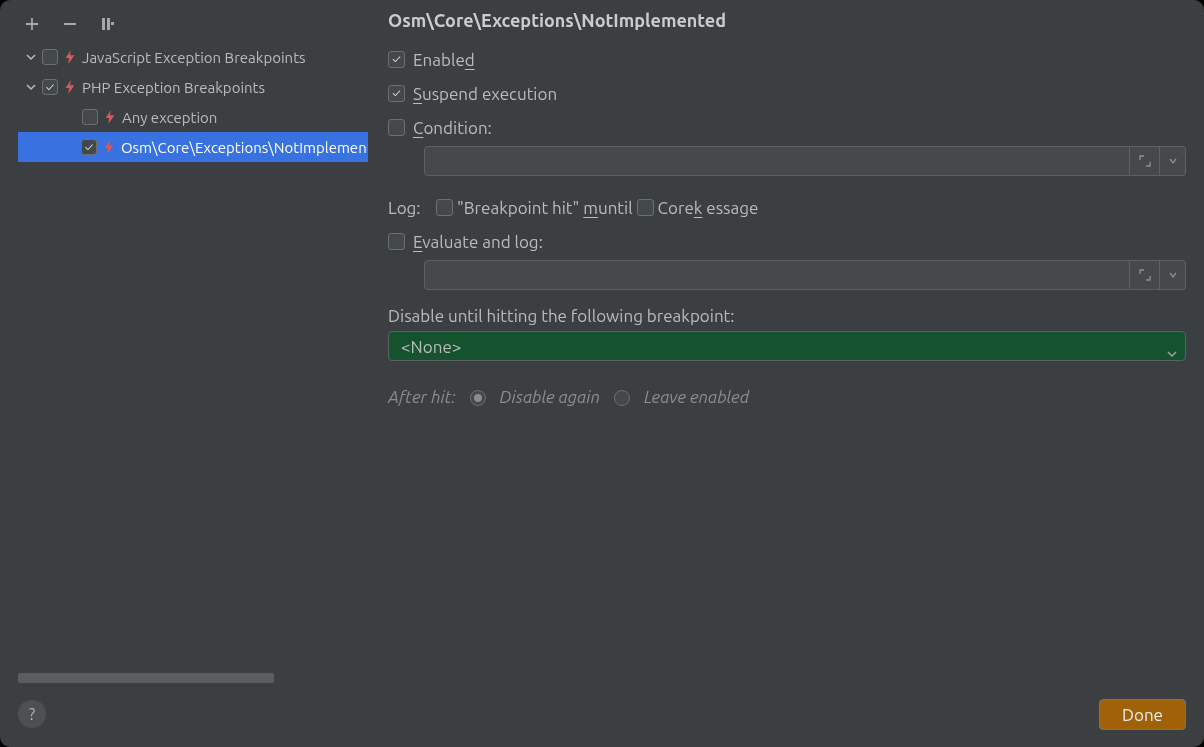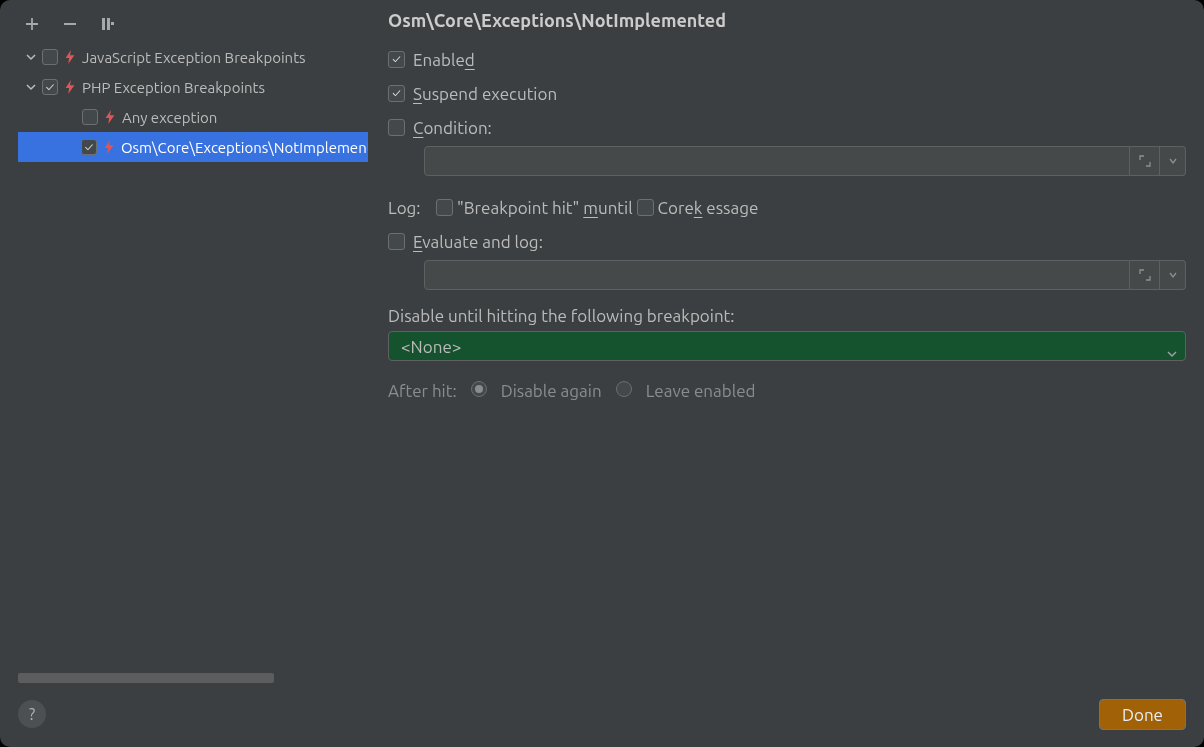--- a/index.html
+++ b/index.html
@@ -40,21 +40,21 @@
   .u { text-decoration:underline; text-underline-offset:3px; }
   .field-wrap { margin:2px 0 8px 36px; display:flex; }
   .text-field { flex:1; height:30px; background:#45494a; border:1px solid #5e6162; border-radius:4px 0 0 4px; display:flex; align-items:center; padding:0 8px; }
   .field-expand { width:30px; border:1px solid #5e6162; border-left:none; display:flex; align-items:center; justify-content:center; color:#8e9192; background:#45494a; }
   .field-hist { width:26px; border:1px solid #5e6162; border-left:none; border-radius:0 4px 4px 0; display:flex; align-items:center; justify-content:center; color:#8e9192; background:#45494a; }
   .log-row { display:flex; align-items:center; gap:4px; height:34px; margin-top:6px; }
   .log-row .lbl { width:44px; }
   .sec-label { margin-top:8px; }
   .combo { margin-top:6px; height:30px; border:1px solid #5e6162; border-radius:4px; background:#14532d; display:flex; align-items:center; padding:0 12px; position:relative; cursor:pointer; }
   .combo .caret { position:absolute; right:8px; top:10px; color:#9da0a1; }
-  .after-row { display:flex; align-items:flex-start; gap:14px; margin-top:20px; color:#8a8d8e; }
+  .after-row { display:flex; align-items:flex-end; gap:14px; margin-top:26px; color:#8a8d8e;font-style:italic; }
   .radio { width:16px; height:16px; border:1px solid #6e6e6e; border-radius:50%; background:#43494a; display:inline-flex; align-items:center; justify-content:center; position:relative; }
   .radio.sel::after { content:""; width:8px; height:8px; border-radius:50%; background:#8a8d8e; }
   .dim { color:#8a8d8e; }
   
   .footer { height:48px; display:flex; align-items:center; justify-content:space-between; padding-top:10px; }
   .help { width:28px; height:28px; border-radius:50%; background:#4c5052; color:#aeb1b3; display:flex; align-items:center; justify-content:center; font-size:16px; cursor:pointer; }
   .done { background:#a16207; border:1px solid #4a7bb5; color:#e8eef5; font-size:17px; padding:5px 22px; border-radius:4px; cursor:pointer; }
 </style>
 </head>
 <body>

